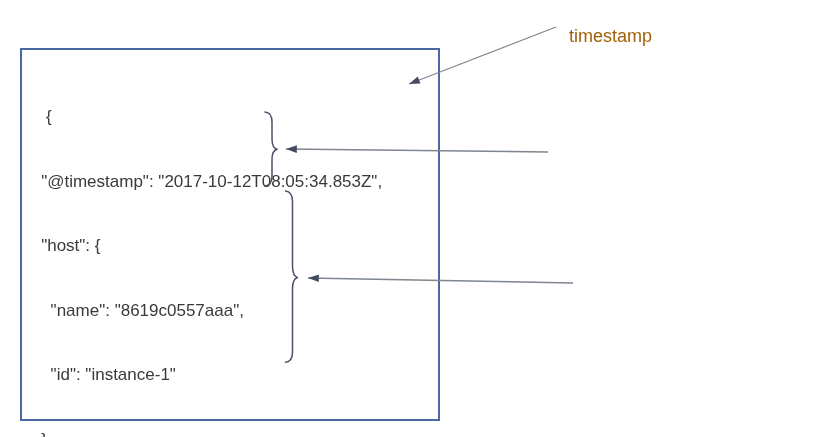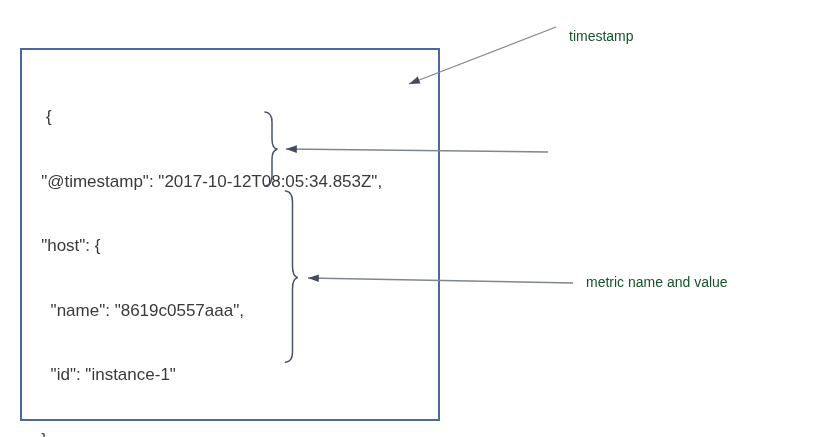--- a/index.html
+++ b/index.html
@@ -41,23 +41,23 @@
   .overlay {
     position: absolute;
     left: 0;
     top: 0;
     width: 817px;
     height: 437px;
     pointer-events: none;
   }
   .label {
     position: absolute;
-    font-size: 14px;
+    font-size: 18px;
     line-height: 21px;
-    color: #14532d;
+    color: #a16207;
     white-space: nowrap;
   }
   #lbl-ts  { left: 569px; top: 26px;  }
   #lbl-dim { left: 569px; top: 145px; }
   #lbl-met { left: 586px; top: 272px; }
 </style>
 </head>
 <body>
 
 <div class="canvas">
@@ -106,15 +106,14 @@
              C 292.5 358, 291 361.7, 285.5 362.3" fill="none" stroke="#4a5366" stroke-width="1.5" stroke-linecap="round"></path>
 
     <line x1="556" y1="27" x2="409" y2="84" stroke="#7e8690" stroke-width="1.2" marker-end="url(#arrow)"></line>
 
     <line x1="548" y1="152" x2="286" y2="149" stroke="#7e8690" stroke-width="1.6" marker-end="url(#arrow)"></line>
 
     <line x1="573" y1="283" x2="308" y2="278" stroke="#7e8690" stroke-width="1.6" marker-end="url(#arrow)"></line>
   </svg>
 
   <div class="label" id="lbl-ts">timestamp</div>
-  <div class="label" id="lbl-met">metric name and value</div>
 
 </div>
 
 </body></html>

